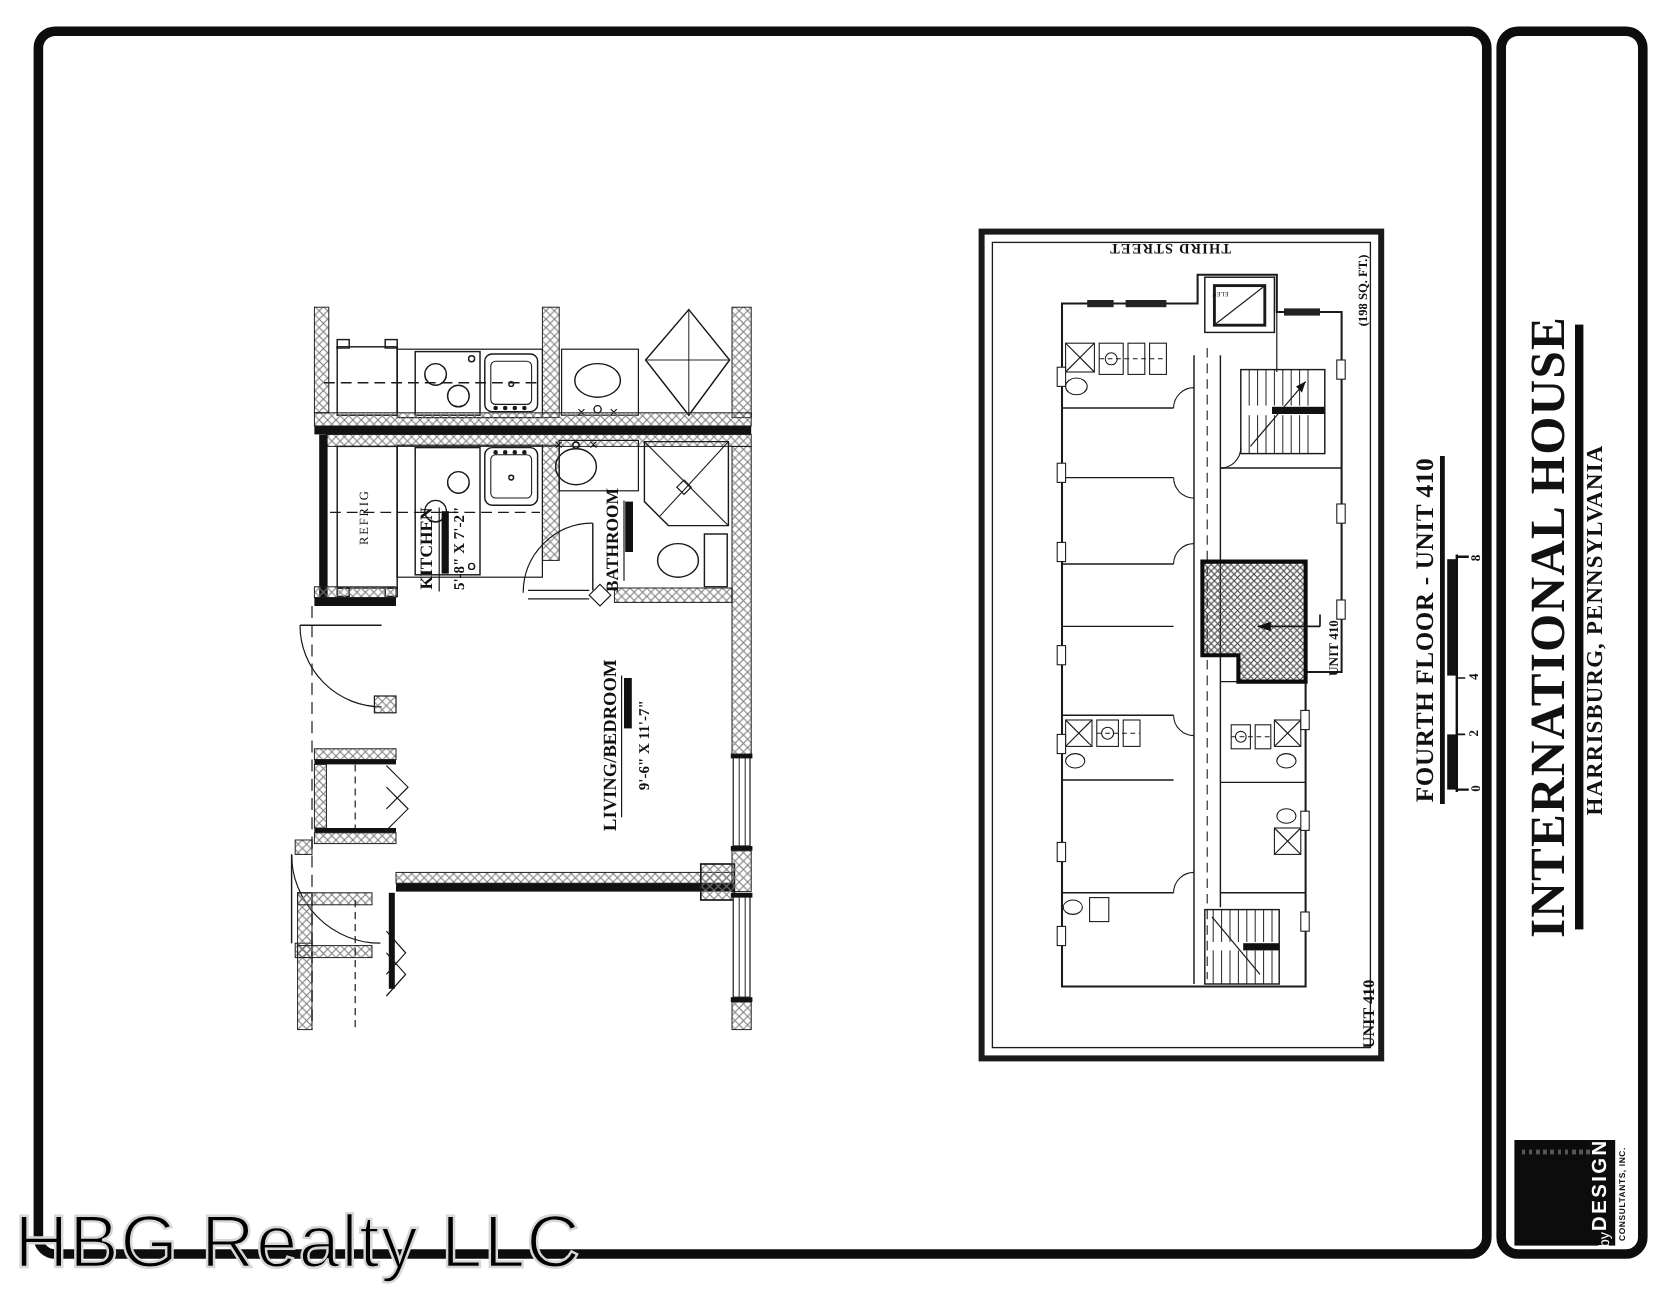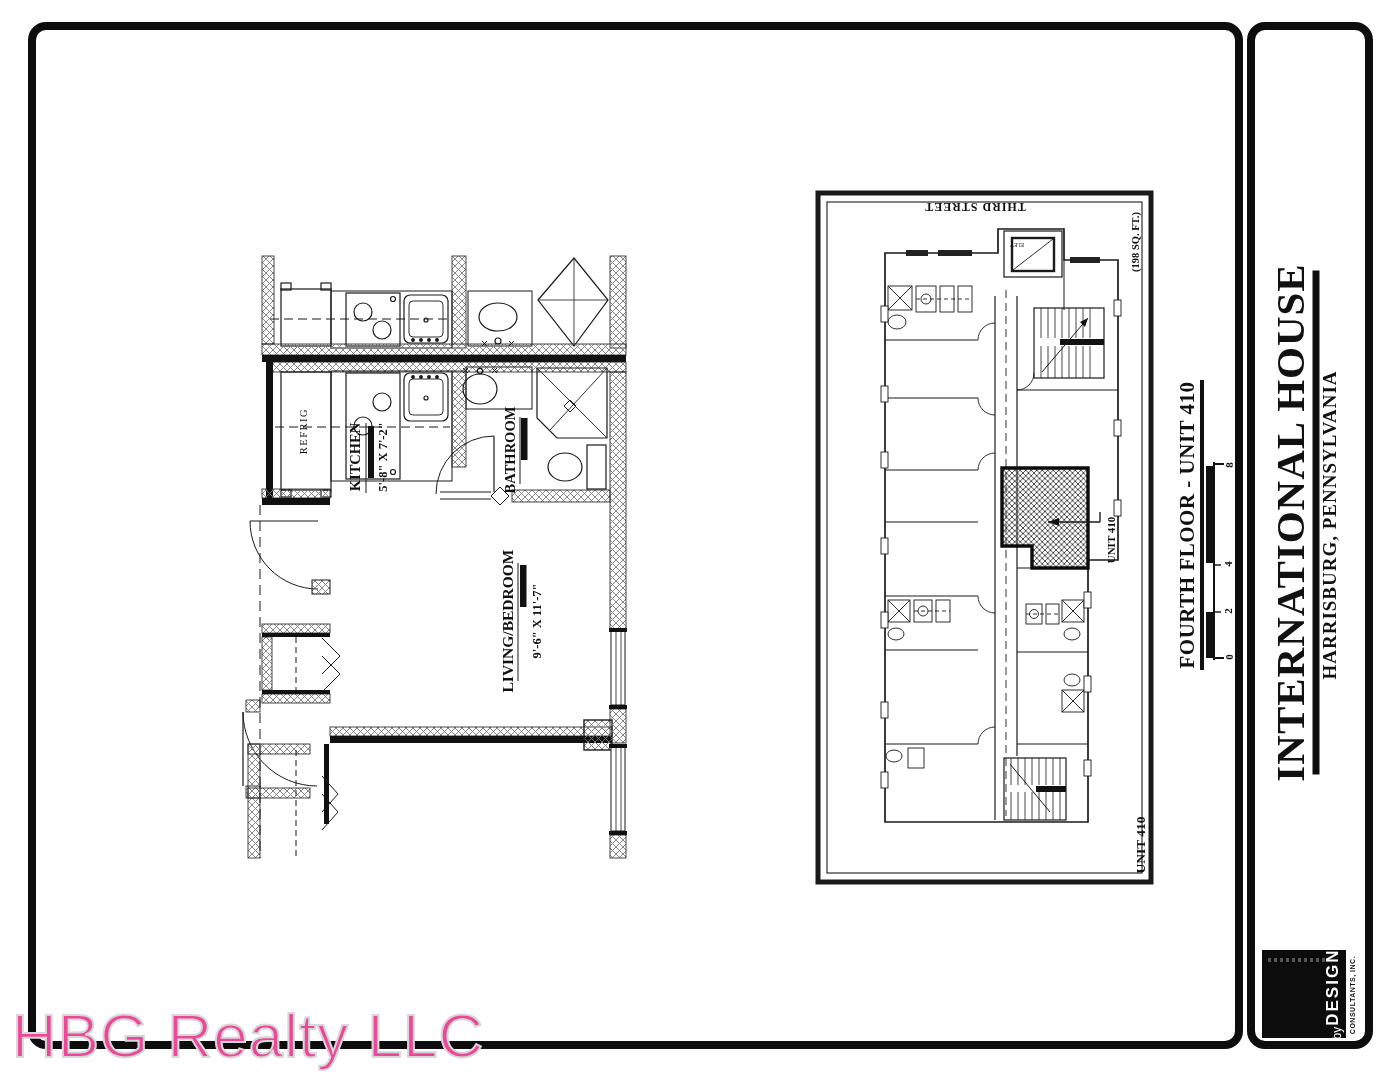--- a/index.html
+++ b/index.html
@@ -22,21 +22,21 @@
   #logo-fineprint{position:absolute;left:6px;top:8px;width:60px;height:4px;
        background:repeating-linear-gradient(90deg,#555 0 3px,transparent 3px 6px);}
   #logo-text{left:27px;top:31px;width:88px;height:26px;color:#fff;}
   #logo-text .by{font-family:"Liberation Sans",sans-serif;font-size:12px;margin-right:1px;
        align-self:flex-end;padding-bottom:2px;}
   #logo-text .design{font-family:"Liberation Sans",sans-serif;font-size:17px;font-weight:bold;
        letter-spacing:2px;}
   #logo-firm{left:1310px;top:989px;width:84px;height:12px;font-family:"Liberation Sans",sans-serif;
        font-size:7px;font-weight:bold;letter-spacing:0.5px;}
   #watermark{position:absolute;left:12px;top:1000px;font-family:"Liberation Sans",sans-serif;
-       font-size:62px;color:#ec4899;-webkit-text-stroke:2px #d7d7d7;z-index:60;letter-spacing:1px;}
+       font-size:62px;color:#000000;-webkit-text-stroke:2px #d7d7d7;z-index:60;letter-spacing:1px;}
 </style>
 </head>
 <body>
 
 <div class="page">
 
   <div id="main-frame" class="frame"></div>
   <div id="side-frame" class="frame"></div>
 
   <svg style="left:238px;top:248px;" width="404" height="618" viewBox="238 248 404 618">

